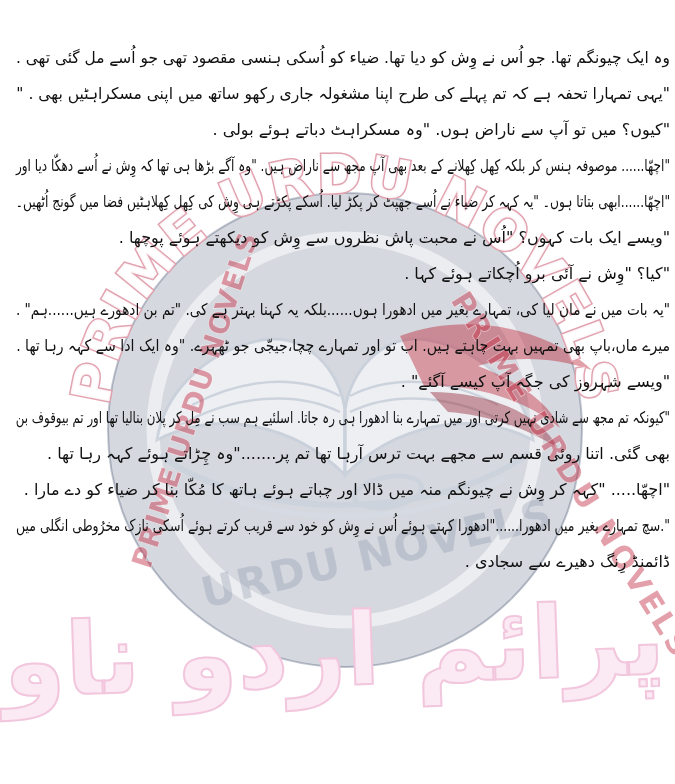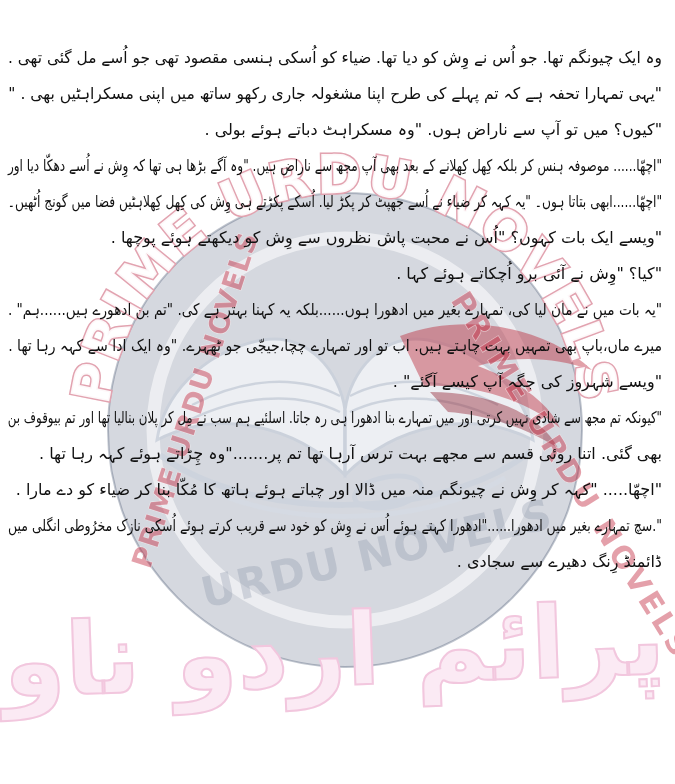--- a/index.html
+++ b/index.html
@@ -16,21 +16,21 @@
     direction:rtl;text-align:center;white-space:nowrap;
     color:#fbeaf4;
     -webkit-text-stroke:2px #f2c7de;
     text-shadow:0 0 1px #f2c7de;
     transform:rotate(-2deg);
     letter-spacing:2px;
   }
   
   .text-layer{
     position:absolute;inset:0;z-index:1;
-    padding:40px 13px 0 8px;box-sizing:border-box;
+    padding:40px 5px 0 8px;box-sizing:border-box;
   }
   .line{
     height:36px;line-height:36px;font-size:16px;color:#101010;
     direction:rtl;text-align:right;white-space:nowrap;
   }
   .wm-arc{
     font-weight:bold;letter-spacing:3px;
     fill:rgba(255,255,255,0.92);
     stroke:#e2a3b0;stroke-width:3;paint-order:stroke;
   }

